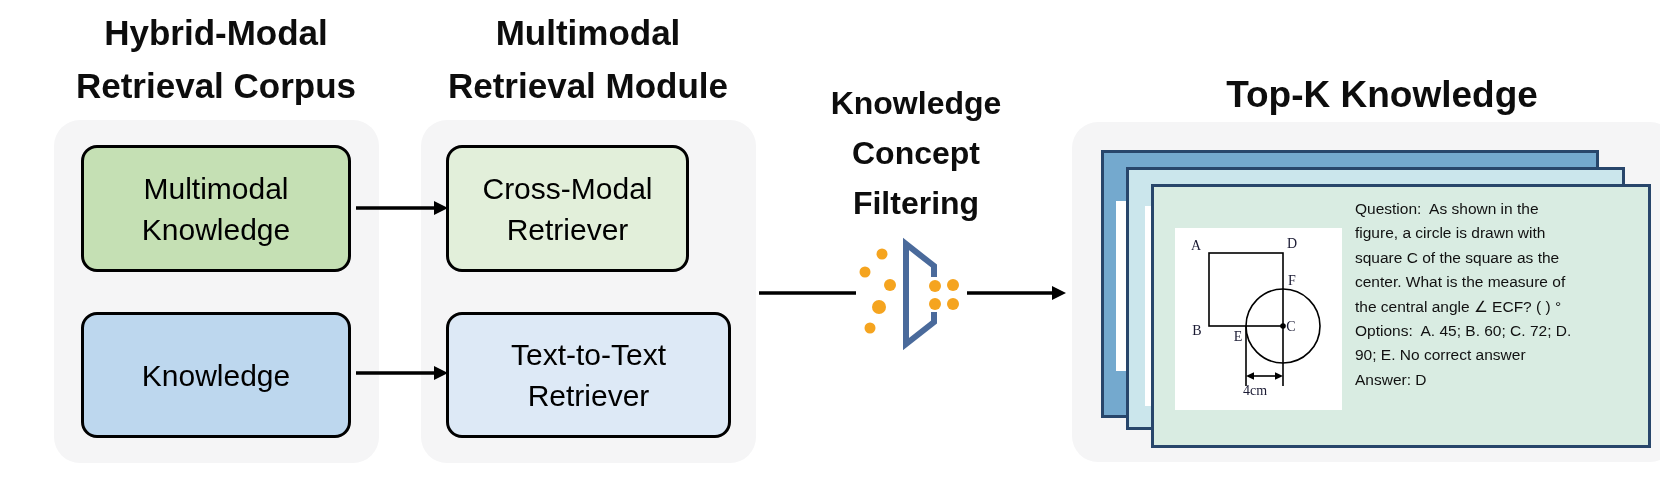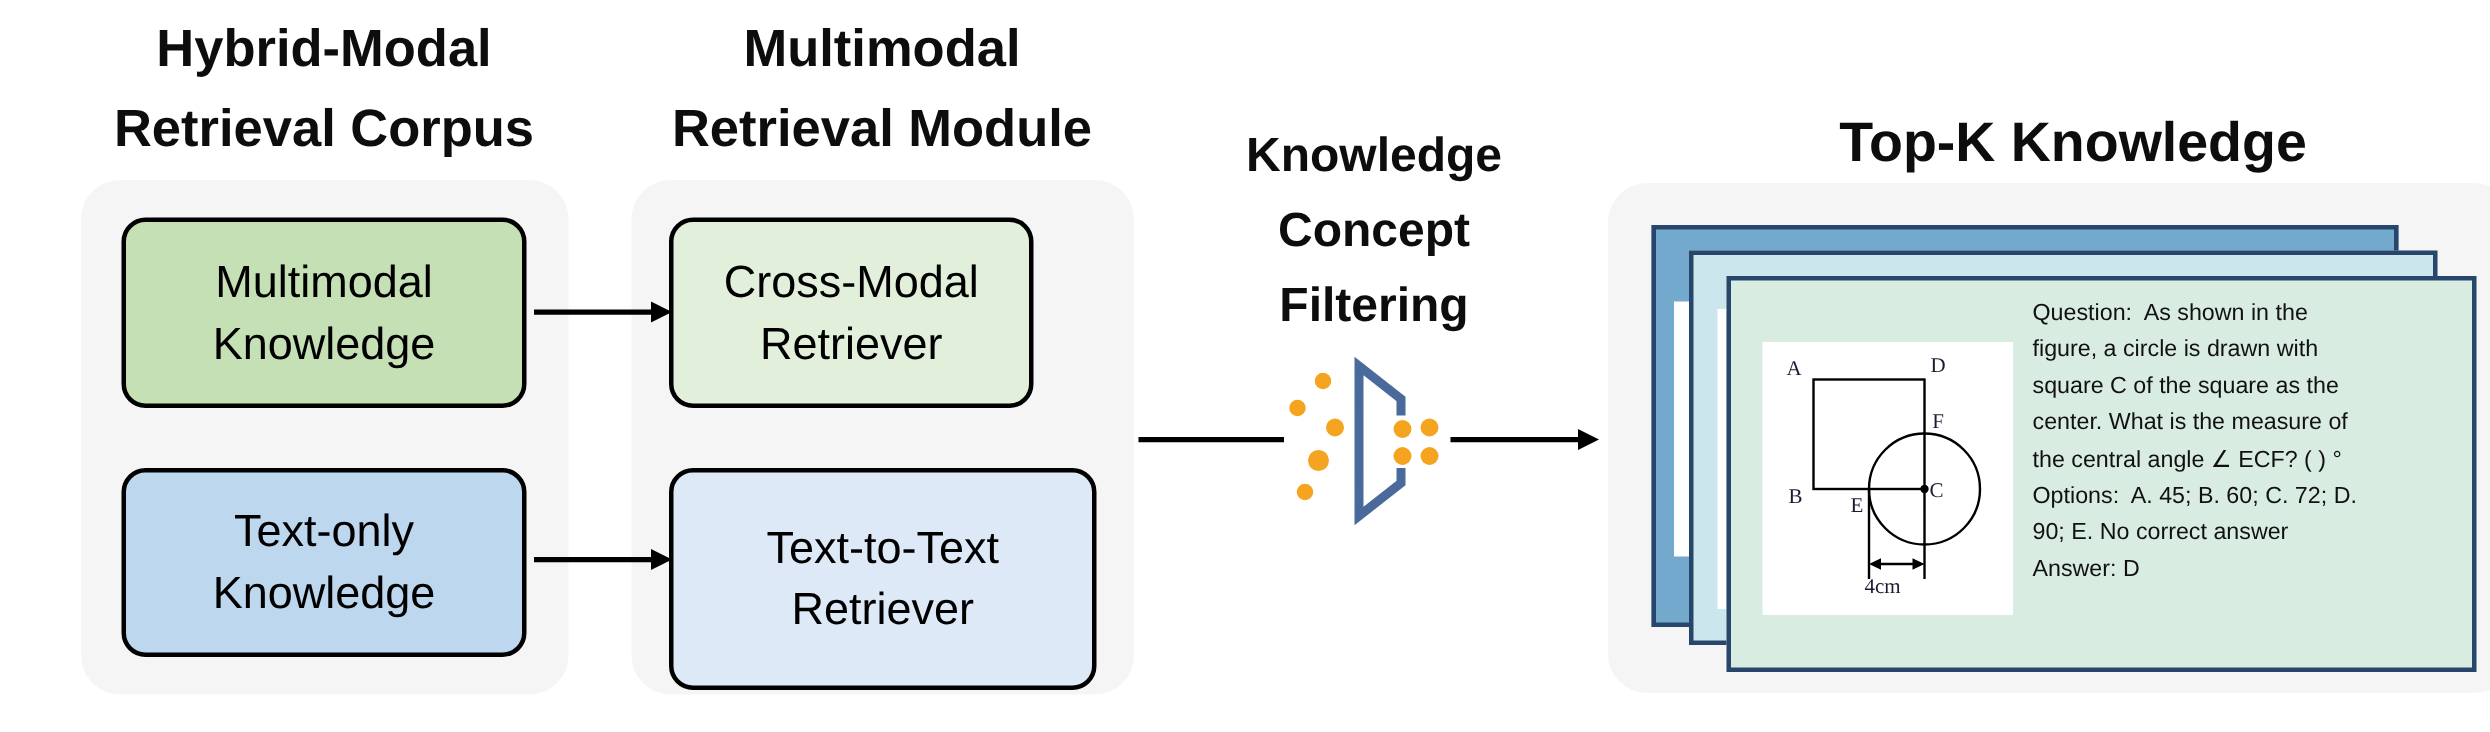--- a/index.html
+++ b/index.html
@@ -15,21 +15,21 @@
   #panel-corpus{left:18px;top:120px;width:325px;height:343px;}
   #panel-module{left:385px;top:120px;width:335px;height:343px;}
   #panel-topk{left:1036px;top:122px;width:604px;height:340px;}
 
   .kbox{position:absolute;box-sizing:border-box;border:3px solid #000;border-radius:16px;
         display:flex;flex-direction:column;align-items:center;justify-content:center;
         text-align:center;font-size:30px;line-height:41px;color:#000;}
   #box-multimodal{left:27px;top:25px;width:270px;height:127px;background:var(--green-box);}
   #box-textonly{left:27px;top:192px;width:270px;height:126px;background:var(--blue-box);}
   #box-crossmodal{left:25px;top:25px;width:243px;height:127px;background:var(--light-green-box);}
-  #box-texttotext{left:25px;top:192px;width:285px;height:148px;background:var(--light-blue-box);text-align:right;}
+  #box-texttotext{left:25px;top:192px;width:285px;height:126px;background:var(--light-blue-box);text-align:right;}
 
   #arrow-layer,#filter-icon{position:absolute;pointer-events:none;}
   #arrow-layer{left:0;top:0;}
   #filter-icon{left:810px;top:235px;}
   .arrow{stroke:#000;stroke-width:3.5;}
   .arrowhead{fill:#000;stroke:none;}
   .funnel{fill:none;stroke:var(--funnel-blue);stroke-width:6;stroke-miterlimit:4;}
   .dot{fill:var(--dot-orange);}
 
   .card{position:absolute;box-sizing:border-box;border:3px solid var(--card-border);}
@@ -66,21 +66,20 @@
     <div>Filtering</div>
   </div>
   <div class="col-title" id="title-topk">Top-K Knowledge</div>
 
   <div class="panel" id="panel-corpus">
     <div class="kbox" id="box-multimodal">
       <div>Multimodal</div>
       <div>Knowledge</div>
     </div>
     <div class="kbox" id="box-textonly">
-      <div>Text-only</div>
       <div>Knowledge</div>
     </div>
   </div>
 
   <div class="panel" id="panel-module">
     <div class="kbox" id="box-crossmodal">
       <div>Cross-Modal</div>
       <div>Retriever</div>
     </div>
     <div class="kbox" id="box-texttotext">

